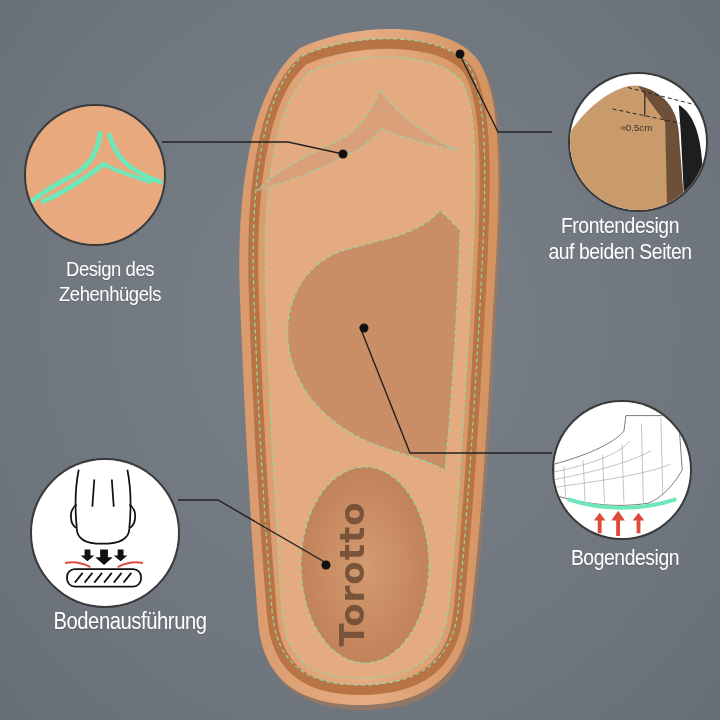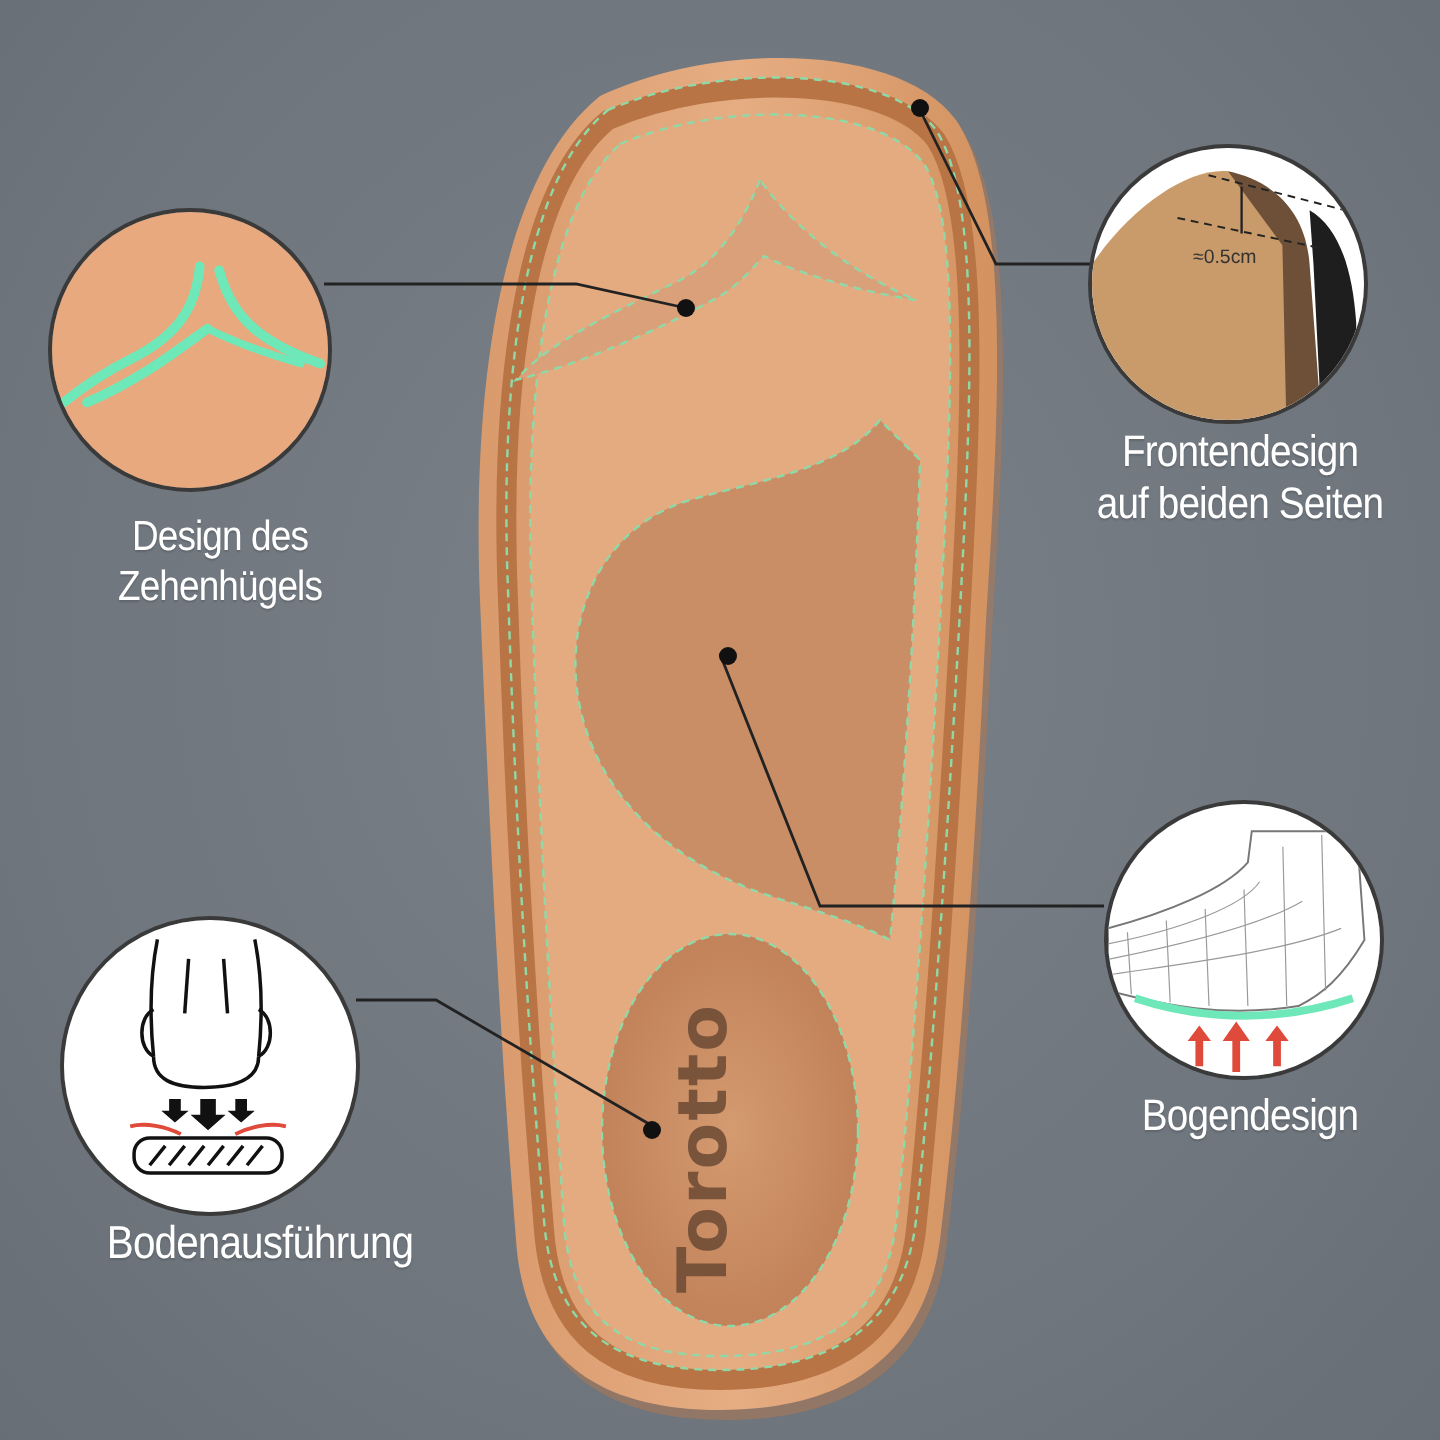--- a/index.html
+++ b/index.html
@@ -87,21 +87,21 @@
     <path d="M86,30 C92,52 104,66 138,78" stroke="#6ee8b8" stroke-width="5" fill="none" stroke-linecap="round"></path>
     <path d="M80,60 C66,70 46,86 18,98" stroke="#6ee8b8" stroke-width="5" fill="none" stroke-linecap="round"></path>
     <path d="M80,60 C96,68 114,74 128,78" stroke="#6ee8b8" stroke-width="4" fill="none" stroke-linecap="round"></path>
   </svg>
 </div>
 <div class="label lbl-toe">
   <div>Design des</div>
   <div>Zehenhügels</div>
 </div>
 
-<div class="callout-circle" style="left:544px; top:72px; width:140px; height:140px;">
+<div class="callout-circle" style="left:568px; top:72px; width:140px; height:140px;">
   <svg class="circle-svg" viewBox="0 0 140 140">
     <rect width="140" height="140" fill="#ffffff"></rect>
     <path d="M0,140 L0,60 C20,30 50,10 70,12 L100,30 L110,140 Z" fill="#c99a6a"></path>
     <path d="M70,12 C90,16 110,30 112,60 L118,140 L100,140 L98,50 Z" fill="#6e5038"></path>
     <path d="M112,32 C126,40 134,60 136,90 L136,140 L118,140 L114,60 Z" fill="#1e1e1e"></path>
     <line x1="60" y1="14" x2="130" y2="32" stroke="#222" stroke-dasharray="4,3" stroke-width="1"></line>
     <line x1="44" y1="36" x2="120" y2="52" stroke="#222" stroke-dasharray="4,3" stroke-width="1"></line>
     <line x1="77" y1="20" x2="77" y2="44" stroke="#222" stroke-width="1.2"></line>
     <text x="52" y="59" font-size="10" fill="#333" font-family="Liberation Sans, sans-serif">≈0.5cm</text>
   </svg>

